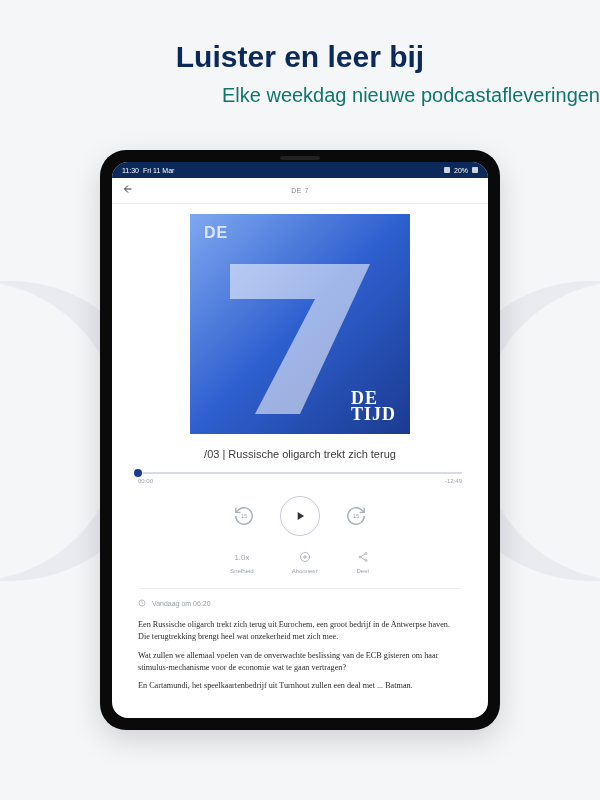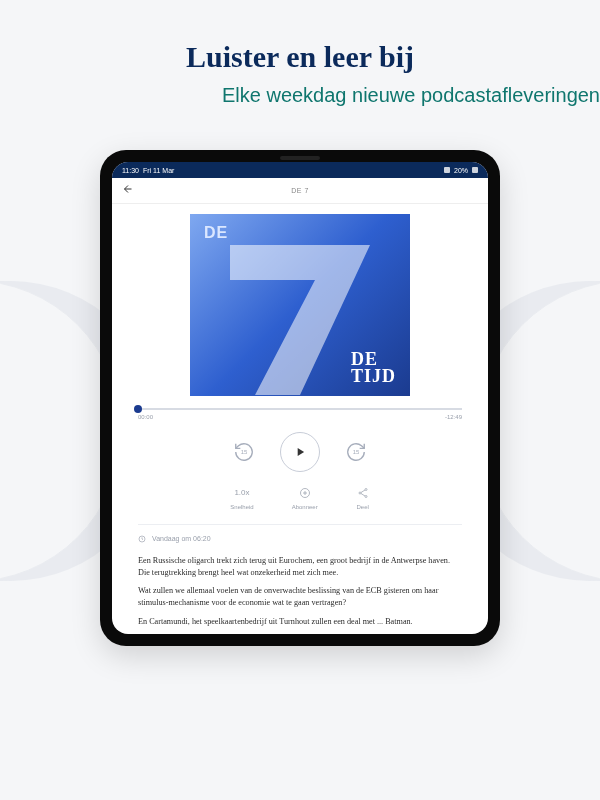--- a/index.html
+++ b/index.html
@@ -22,40 +22,40 @@
     position: absolute;
     width: 300px; height: 300px;
     border: 1px solid #aab3c5;
     border-radius: 50%;
   }
   .bg-lines::before { left: -180px; top: 280px; box-shadow: 8px 0 0 -1px #aab3c5, 16px 0 0 -1px #aab3c5, 24px 0 0 -1px #aab3c5, 32px 0 0 -1px #aab3c5, 40px 0 0 -1px #aab3c5; }
   .bg-lines::after { right: -180px; top: 280px; box-shadow: -8px 0 0 -1px #aab3c5, -16px 0 0 -1px #aab3c5, -24px 0 0 -1px #aab3c5, -32px 0 0 -1px #aab3c5, -40px 0 0 -1px #aab3c5; }
 
   .promo-title {
     text-align: center;
-    font-family: Liberation Serif, serif;
+    font-family: Liberation Sans, sans-serif;
     font-weight: 700;
     color: #0b2a5b;
     font-size: 30px;
     margin-top: 40px;
   }
   .promo-sub {
     text-align: right;
     color: #0f766e;
     font-size: 20px;
     margin-top: 10px;
   }
 
   .tablet {
     position: absolute;
     left: 50%;
     top: 150px;
     transform: translateX(-50%);
     width: 400px;
-    height: 496px;
+    height: 580px;
     background: #0a0a0a;
     border-radius: 26px;
     padding: 12px;
     box-shadow: 0 10px 30px rgba(0,0,0,0.15);
   }
   .tablet-notch {
     position: absolute;
     top: 6px; left: 50%; transform: translateX(-50%);
     width: 40px; height: 4px;
     background: #222; border-radius: 4px;
@@ -313,20 +313,21 @@
           <svg viewBox="0 0 200 200">
             <path d="M 30 40 L 170 40 L 100 190 L 55 190 L 115 75 L 30 75 Z" fill="rgba(255,255,255,0.55)"></path>
           </svg>
         </div>
         <div class="brand">
           <div>DE</div>
           <div>TIJD</div>
         </div>
       </div>
 
+      <div class="ep-title">/03 | Russische oligarch trekt zich terug</div>
 
       <div class="progress">
         <div class="progress-track">
           <div class="progress-fill"></div>
           <div class="progress-handle"></div>
         </div>
         <div class="progress-times">
           <span>00:00</span>
           <span>-12:49</span>
         </div>

